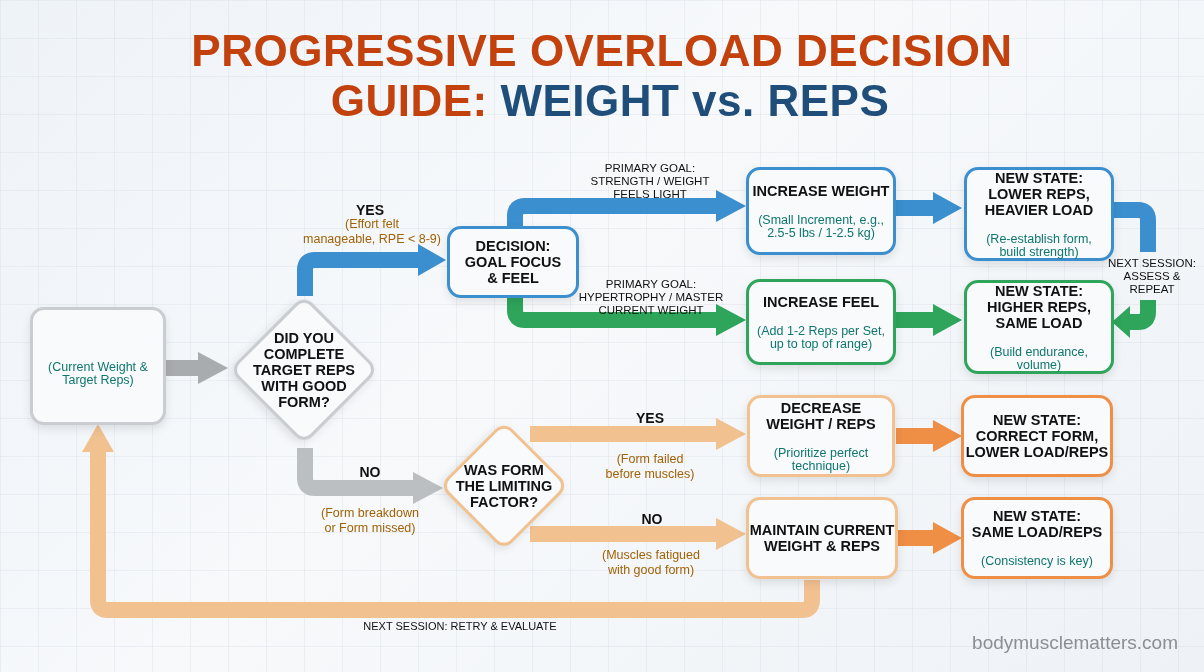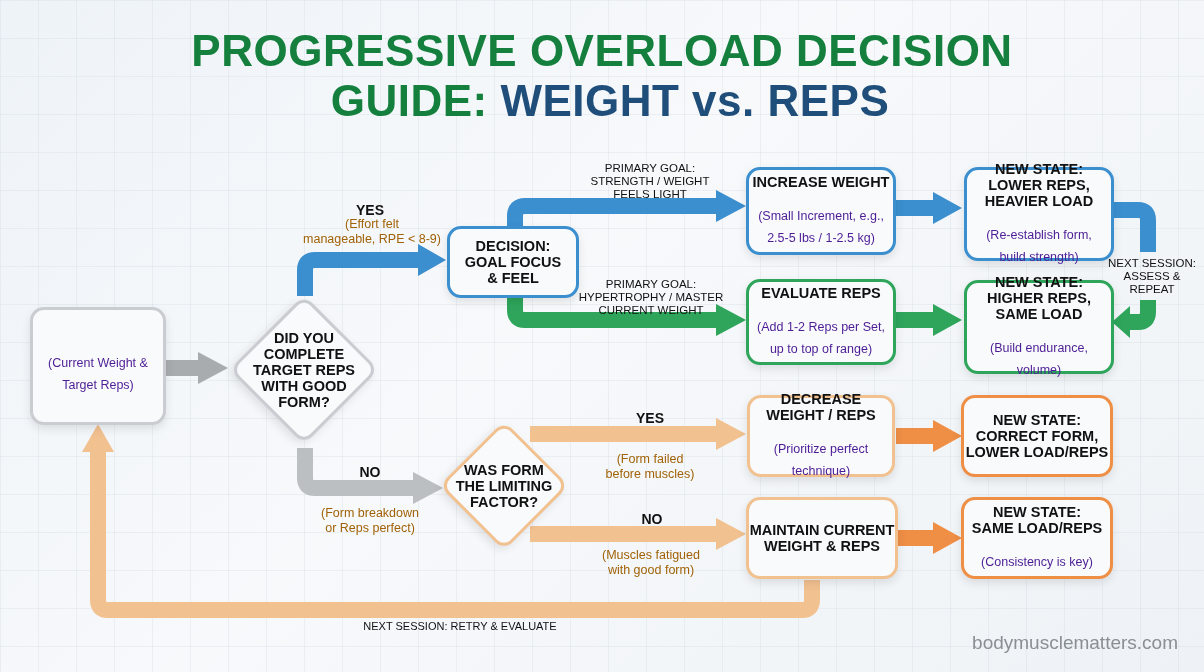--- a/index.html
+++ b/index.html
@@ -14,31 +14,31 @@
     background-image:
       linear-gradient(rgba(180,195,210,0.18) 1px, transparent 1px),
       linear-gradient(90deg, rgba(180,195,210,0.18) 1px, transparent 1px);
     background-size: 38px 38px;
   }
   .title {
     position: absolute; left: 0; width: 1204px; text-align: center;
     font-weight: 900; font-size: 44px; line-height: 46px; letter-spacing: 0.5px;
     font-family: "Liberation Sans", sans-serif;
   }
-  .title .t1 { color: #15803d; }
+  .title .t1 { color: #c2410c; }
   .title .t2 { color: #1f4e7a; }
   svg.arrows { position: absolute; left: 0; top: 0; }
   .node {
     position: absolute; box-sizing: border-box; background: #f8fafc;
     border-radius: 14px; display: flex; flex-direction: column;
     align-items: center; justify-content: center; text-align: center;
     box-shadow: 0 4px 10px rgba(0,0,0,0.10);
   }
   .node .h { font-weight: 700; font-size: 14.5px; line-height: 16px; white-space: pre-line; color: #111; }
-  .node .s { font-size: 12.5px; line-height: 22px; white-space: pre-line; color: #4c1d95; margin-top: 15px; }
+  .node .s { font-size: 12.5px; line-height: 13px; white-space: pre-line; color: #0f766e; margin-top: 15px; }
   .n-gray { border: 3px solid #c9ccd0; }
   .n-blue { border: 3px solid #3b8fcf; }
   .n-green { border: 3px solid #2ea55b; }
   .n-peach { border: 3px solid #f2c190; }
   .n-orange { border: 3px solid #ef8e45; }
   .diamond {
     position: absolute; box-sizing: border-box;
     display: flex; align-items: center; justify-content: center; text-align: center;
   }
   .diamond .shape {
@@ -131,21 +131,21 @@
 WITH GOOD
 FORM?</div>
 </div>
 
 <div class="label bl" style="left:330px; top:202px; width:80px;">YES</div>
 <div class="label n" style="left:292px; top:217px; width:160px;">(Effort felt
 manageable, RPE &lt; 8-9)</div>
 
 <div class="label bl" style="left:345px; top:464px; width:50px;">NO</div>
 <div class="label n" style="left:305px; top:506px; width:130px;">(Form breakdown
-or Reps perfect)</div>
+or Form missed)</div>
 
 <div class="node n-blue" style="left:447px; top:226px; width:132px; height:72px;">
   <div class="h">DECISION:
 GOAL FOCUS
 &amp; FEEL</div>
 </div>
 
 <div class="label b" style="left:570px; top:162px; width:160px;">PRIMARY GOAL:
 STRENGTH / WEIGHT
 FEELS LIGHT</div>
@@ -153,21 +153,21 @@
 HYPERTROPHY / MASTER
 CURRENT WEIGHT</div>
 
 <div class="node n-blue" style="left:746px; top:167px; width:150px; height:88px;">
   <div class="h">INCREASE WEIGHT</div>
   <div class="s">(Small Increment, e.g.,
 2.5-5 lbs / 1-2.5 kg)</div>
 </div>
 
 <div class="node n-green" style="left:746px; top:279px; width:150px; height:86px;">
-  <div class="h">EVALUATE REPS</div>
+  <div class="h">INCREASE FEEL</div>
   <div class="s">(Add 1-2 Reps per Set,
 up to top of range)</div>
 </div>
 
 <div class="node n-blue" style="left:964px; top:167px; width:150px; height:94px;">
   <div class="h">NEW STATE:
 LOWER REPS,
 HEAVIER LOAD</div>
   <div class="s">(Re-establish form,
 build strength)</div>

